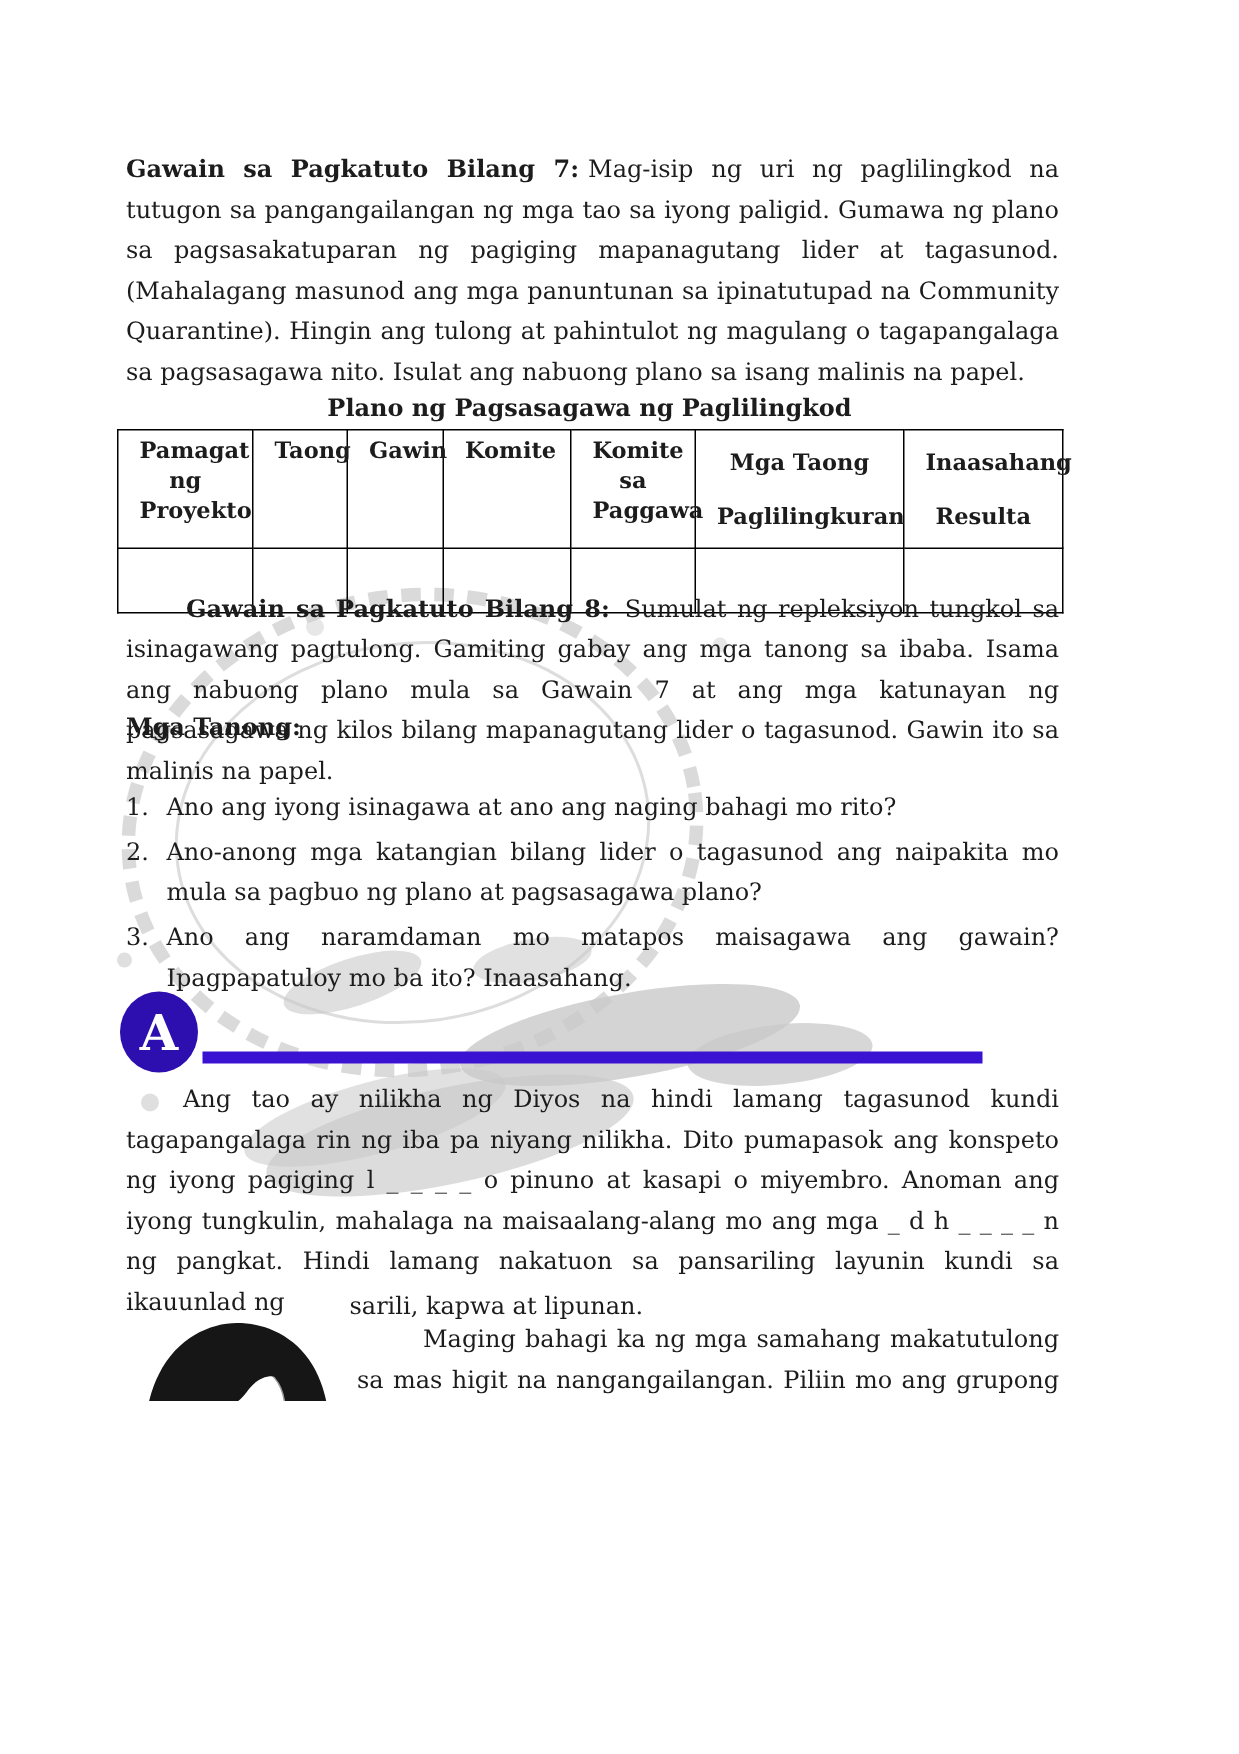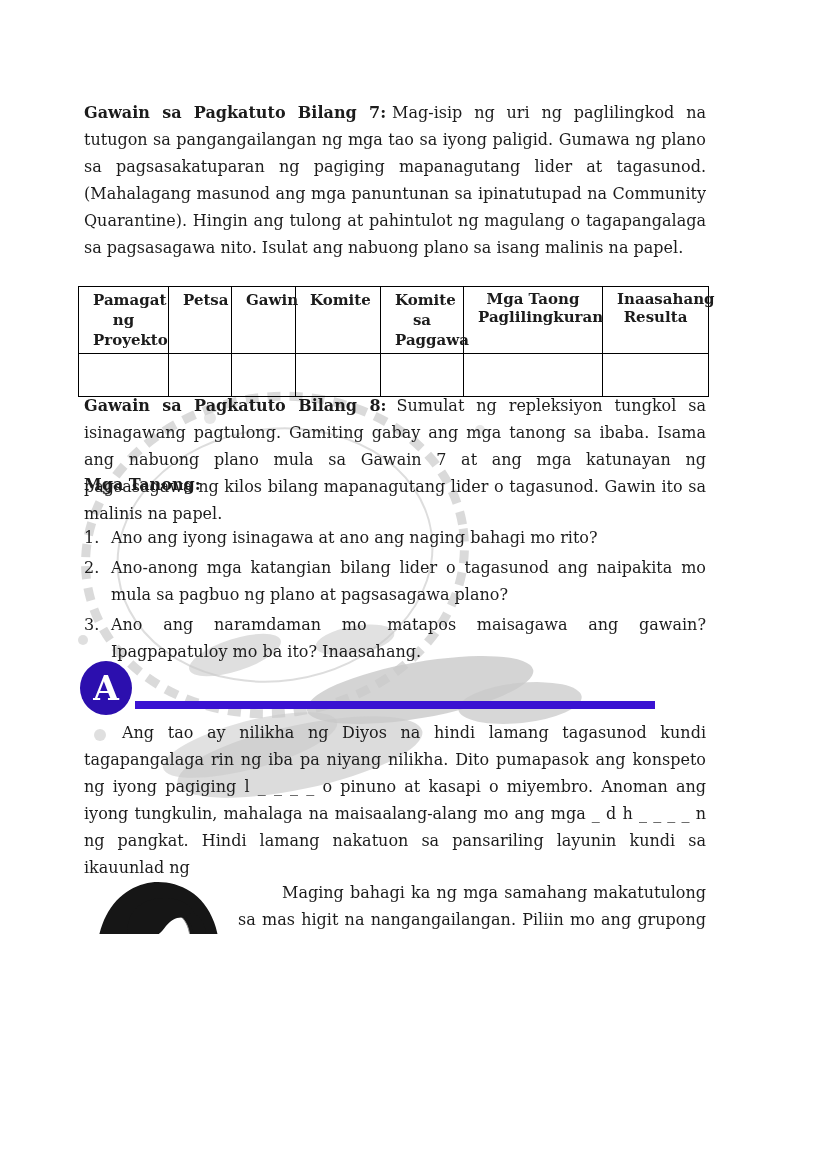--- a/index.html
+++ b/index.html
@@ -3,31 +3,31 @@
 <meta charset="utf-8">
 <style>
   html,body{margin:0;padding:0;background:#ffffff;}
   .page{
     position:relative;width:826px;height:934px;background:#ffffff;
     font-family:"DejaVu Serif", serif;color:#1c1c1c;overflow:hidden;
   }
   .abs{position:absolute;z-index:1;}
   .just{text-align:justify;font-size:16px;line-height:27px;margin:0;}
   .plabel{font-weight:bold;padding-right:6px;}
-  .plabel8{font-weight:bold;padding-right:10px;}
+  .plabel8{font-weight:bold;padding-right:10px;margin-left:40px;}
 
   
   .tbl-title{font-weight:bold;font-size:16px;text-align:center;}
   table.plan{border-collapse:collapse;table-layout:fixed;width:630px;}
   table.plan th, table.plan td{border:1.6px solid #000;}
   table.plan th{
     font-weight:bold;font-size:15px;line-height:20px;padding:3px 14px;
     text-align:center;vertical-align:top;
   }
-  table.plan th.spread{line-height:18px;text-align:center;}
+  table.plan th.spread{line-height:36px;text-align:center;}
   table.plan td{height:40px;}
 
   
   .q-head{font-weight:bold;font-size:16px;line-height:26px;margin:0;}
   .q-item{display:flex;margin-bottom:3px;}
   .q-num{flex:none;width:27px;font-size:16px;line-height:27px;}
   .q-text{flex:1;text-align:justify;font-size:16px;line-height:27px;}
 
   
   .badge{
@@ -72,35 +72,36 @@
       <circle cx="40" cy="355" r="6" opacity="0.6"></circle>
       <circle cx="150" cy="38" r="6" opacity="0.45"></circle>
       <circle cx="420" cy="50" r="5" opacity="0.45"></circle>
     </g>
   </svg>
 
   <p class="just abs" style="left:84px;top:99px;width:622px;">
     <span class="plabel">Gawain sa Pagkatuto Bilang 7:</span><span>Mag-isip ng uri ng paglilingkod na tutugon sa pangangailangan ng mga tao sa iyong paligid. Gumawa ng plano sa pagsasakatuparan ng pagiging mapanagutang lider at tagasunod. (Mahalagang masunod ang mga panuntunan sa ipinatutupad na Community Quarantine). Hingin ang tulong at pahintulot ng magulang o tagapangalaga sa pagsasagawa nito. Isulat ang nabuong plano sa isang malinis na papel.</span>
   </p>
 
+  <div class="tbl-title abs" style="left:78px;top:262px;width:630px;">Plano ng Pagsasagawa ng Paglilingkod</div>
 
   <table class="plan abs" style="left:78px;top:286px;">
     <colgroup>
       <col style="width:90px">
         <col style="width:63px">
         <col style="width:64px">
         <col style="width:85px">
       <col style="width:83px">
         <col style="width:139px">
         <col style="width:106px">
     </colgroup>
     <thead>
       <tr>
         <th>Pamagat ng Proyekto</th>
-        <th>Petsa</th>
+        <th>Taong</th>
         <th>Gawin</th>
         <th>Komite</th>
         <th>Komite sa Paggawa</th>
         <th class="spread">Mga Taong Paglilingkuran</th>
         <th class="spread">Inaasahang Resulta</th>
       </tr>
     </thead>
     <tbody>
       <tr>
         <td></td>
@@ -134,20 +135,21 @@
       <span class="q-text">Ano ang naramdaman mo matapos maisagawa ang gawain? Ipagpapatuloy mo ba ito? Inaasahang.</span>
     </div>
   </div>
 
   <div class="badge" style="background: rgb(44, 15, 174);">
     <span>A</span>
   </div>
   <div class="rule" style="background: rgb(58, 18, 210);"></div>
 
   <p class="just abs" style="left:84px;top:719px;width:622px;text-indent:38px;">Ang tao ay nilikha ng Diyos na hindi lamang tagasunod kundi tagapangalaga rin ng iba pa niyang nilikha. Dito pumapasok ang konspeto ng iyong pagiging l _ _ _ _ o pinuno at kasapi o miyembro. Anoman ang iyong tungkulin, mahalaga na maisaalang-alang mo ang mga _ d h _ _ _ _ n ng pangkat. Hindi lamang nakatuon sa pansariling layunin kundi sa ikauunlad ng</p>
+  <div class="cont-line abs" style="left:233px;top:857px;">sarili, kapwa at lipunan.</div>
 
   <svg class="figure" width="158" height="192" viewBox="0 0 158 192">
     <path d="M16,192 C12,128 14,66 28,40 C40,16 62,6 80,6 C102,6 126,18 136,46 C146,72 146,130 144,192 Z" fill="#161616"></path>
     <path d="M72,104 L72,140 L100,140 L100,104 Z" fill="#ffffff" stroke="#8a8a8a" stroke-width="1.5"></path>
     <path d="M55,64 C55,44 66,34 84,34 C102,34 113,46 112,68 C111,92 101,112 84,115 C68,112 55,88 55,64 Z" fill="#ffffff" stroke="#9a9a9a" stroke-width="1"></path>
     <path d="M50,62 C46,36 64,22 86,22 C106,22 118,32 120,48 C106,38 96,40 88,50 C82,58 78,62 70,60 C60,58 54,62 50,62 Z" fill="#161616"></path>
     <path d="M108,40 C118,52 120,76 116,98 C122,94 128,80 128,60 C128,48 122,40 114,36 Z" fill="#161616"></path>
     <path d="M60,67 Q70,61 80,66" stroke="#222222" stroke-width="2.2" fill="none" stroke-linecap="round"></path>
     <path d="M93,65 Q103,60 113,65" stroke="#222222" stroke-width="2.2" fill="none" stroke-linecap="round"></path>
     <path d="M63,76 Q70,71 78,75 Q71,81 63,76 Z" fill="#ffffff" stroke="#222222" stroke-width="1.5"></path>

